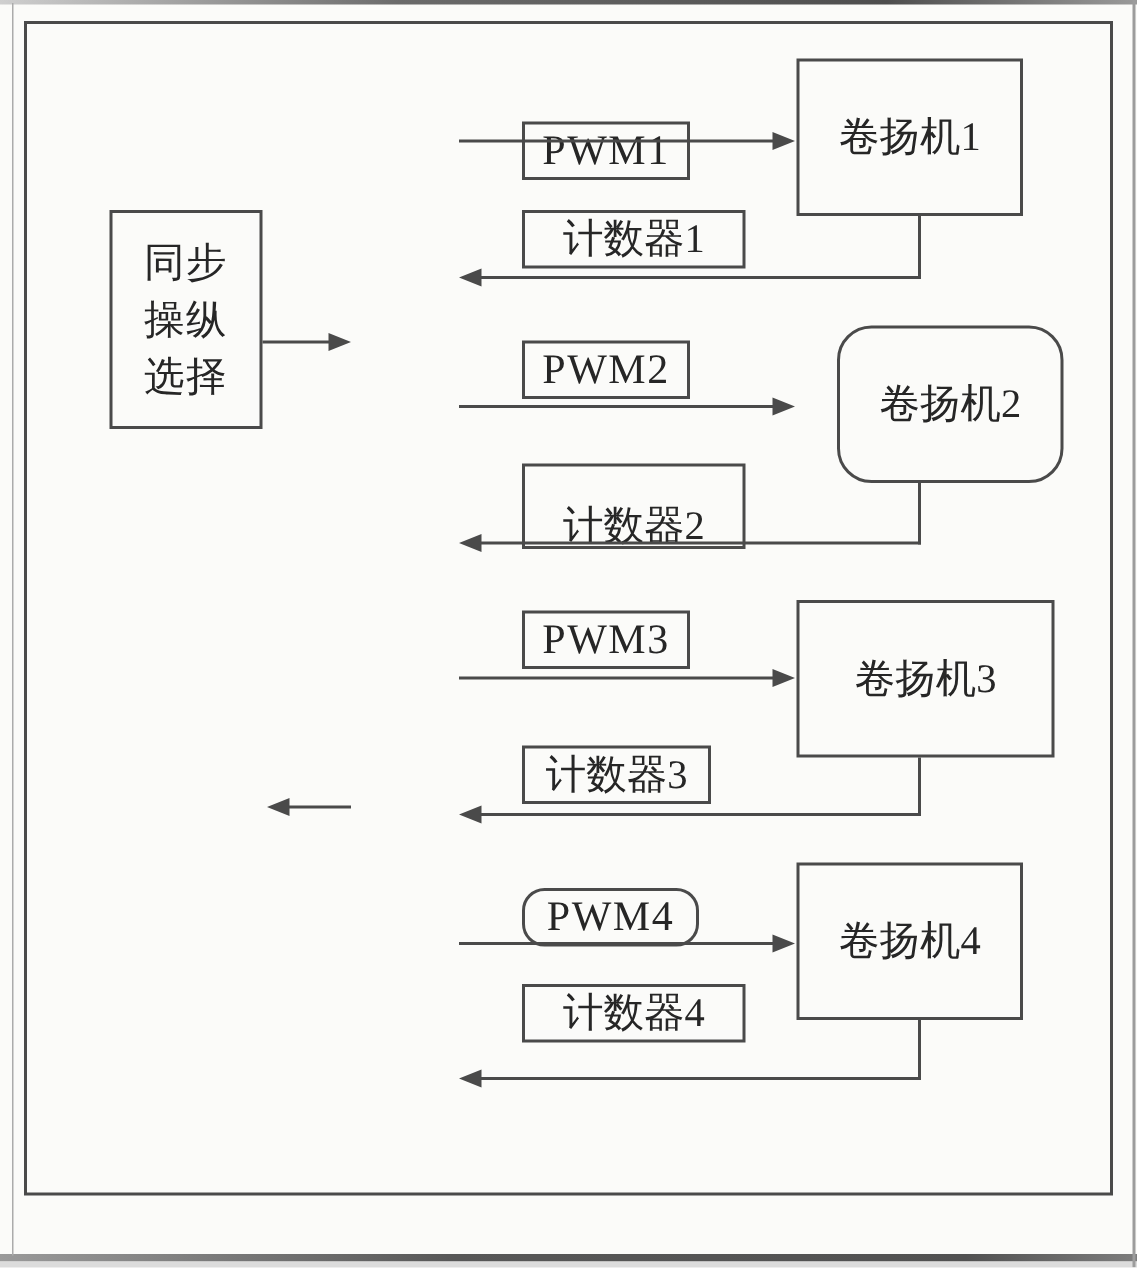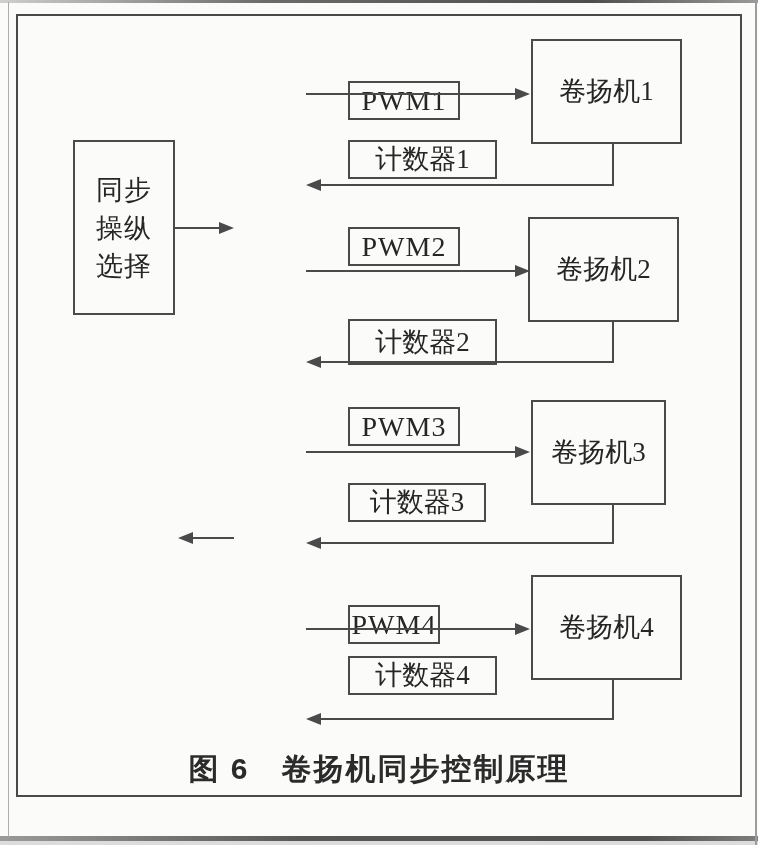--- a/index.html
+++ b/index.html
@@ -54,21 +54,21 @@
 
   <div class="edge edge-top"></div>
   <div class="edge edge-bottom-dark"></div>
   <div class="edge edge-bottom-light"></div>
   <div class="edge edge-left"></div>
   <div class="edge edge-right"></div>
 
   <div class="frame"></div>
 
 
-  <div class="box" style="left:73px;top:140px;width:102px;height:175px;">
+  <div class="box" style="left:73px;top:140px;width:102px;height:146px;">
     <span class="lbl cjk-big">同步<br>操纵<br>选择</span>
   </div>
 
   <div class="hline" style="left:175px;top:227px;width:45px;"></div>
   <div class="tri-right" style="left:219px;top:222px;"></div>
 
 
   <div class="hline" style="left:192px;top:537px;width:42px;"></div>
   <div class="tri-left" style="left:178px;top:532px;"></div>
 
@@ -85,53 +85,52 @@
         <div class="lbl one-line">计数器1</div>
       </div>
       <div class="vline" style="left: 612px; top: 144px; height: 42px;"></div>
       <div class="hline" style="left: 320px; top: 184px; width: 294px;"></div>
       <div class="tri-left" style="left: 306px; top: 179px;"></div>
       <div class="box" style="left: 348px; top: 227px; width: 112px; height: 39px;">
         <div class="lbl pwm">PWM2</div>
       </div>
       <div class="hline" style="left: 306px; top: 270px; width: 210px;"></div>
       <div class="tri-right" style="left: 515px; top: 265px;"></div>
-      <div class="box" style="left: 528px; top: 217px; width: 151px; height: 105px;">
+      <div class="box" style="left: 558px; top: 217px; width: 151px; height: 105px; border-radius: 23px;">
         <div class="lbl one-line">卷扬机2</div>
       </div>
-      <div class="box" style="left: 348px; top: 319px; width: 149px; height: 46px;">
+      <div class="box" style="left: 348px; top: 309px; width: 149px; height: 57px; align-items: flex-end;">
         <div class="lbl one-line">计数器2</div>
       </div>
       <div class="vline" style="left: 612px; top: 322px; height: 41px;"></div>
       <div class="hline" style="left: 320px; top: 361px; width: 294px;"></div>
       <div class="tri-left" style="left: 306px; top: 356px;"></div>
       <div class="box" style="left: 348px; top: 407px; width: 112px; height: 39px; text-align: right;">
         <div class="lbl pwm">PWM3</div>
       </div>
       <div class="hline" style="left: 306px; top: 451px; width: 210px;"></div>
       <div class="tri-right" style="left: 515px; top: 446px;"></div>
-      <div class="box" style="left: 531px; top: 400px; width: 135px; height: 105px;">
+      <div class="box" style="left: 531px; top: 400px; width: 172px; height: 105px;">
         <div class="lbl one-line">卷扬机3</div>
       </div>
-      <div class="box" style="left: 348px; top: 483px; width: 138px; height: 39px;">
+      <div class="box" style="left: 348px; top: 497px; width: 126px; height: 39px;">
         <div class="lbl one-line">计数器3</div>
       </div>
       <div class="vline" style="left: 612px; top: 505px; height: 39px;"></div>
       <div class="hline" style="left: 320px; top: 542px; width: 294px;"></div>
       <div class="tri-left" style="left: 306px; top: 537px;"></div>
-      <div class="box" style="left: 348px; top: 605px; width: 92px; height: 39px;">
+      <div class="box" style="left: 348px; top: 592px; width: 118px; height: 39px; border-radius: 15px;">
         <div class="lbl pwm">PWM4</div>
       </div>
       <div class="hline" style="left: 306px; top: 628px; width: 210px;"></div>
       <div class="tri-right" style="left: 515px; top: 623px;"></div>
       <div class="box" style="left: 531px; top: 575px; width: 151px; height: 105px;">
         <div class="lbl one-line">卷扬机4</div>
       </div>
       <div class="box" style="left: 348px; top: 656px; width: 149px; height: 39px;">
         <div class="lbl one-line">计数器4</div>
       </div>
       <div class="vline" style="left: 612px; top: 680px; height: 40px;"></div>
       <div class="hline" style="left: 320px; top: 718px; width: 294px;"></div>
       <div class="tri-left" style="left: 306px; top: 713px;"></div>
     </div>
 
-  <div class="caption">图 6　卷扬机同步控制原理</div>
 </div>
 
 </body></html>

